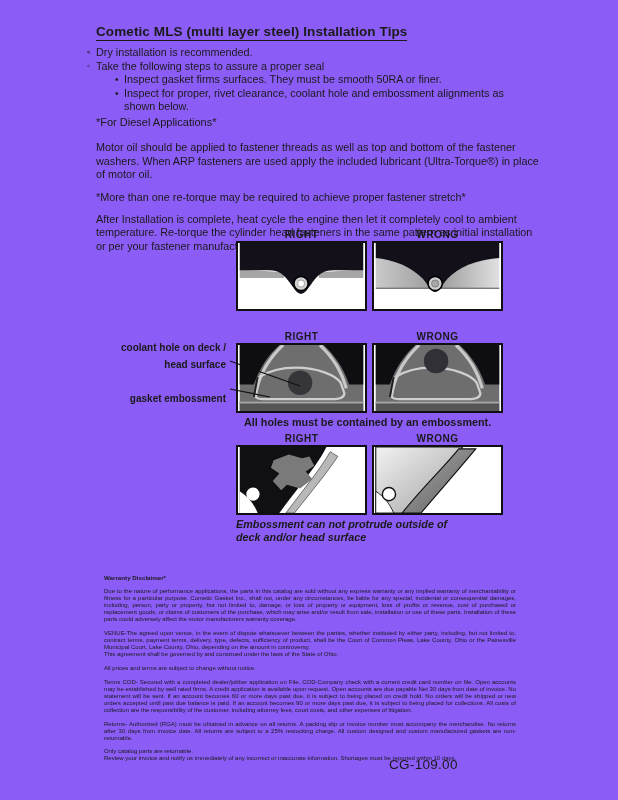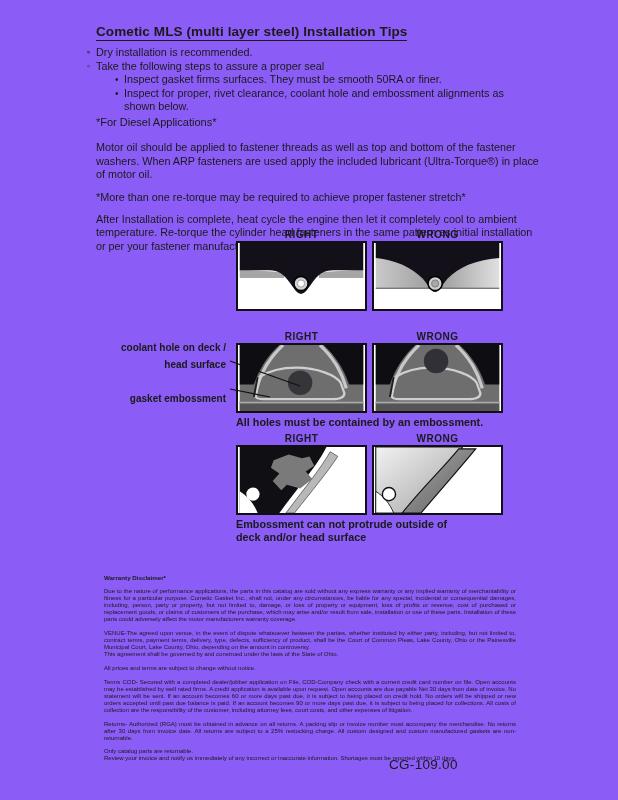--- a/index.html
+++ b/index.html
@@ -20,21 +20,21 @@
   .sub .mk { left:19px; font-size:10px; }
   .diesel { position:absolute; left:96px; top:116px; width:443px; font-size:10.8px; line-height:13.4px; }
   .diesel h2 { font-size:11px; font-weight:normal; margin:0 0 12px 0; }
   .diesel p { margin:0 0 9px 0; }
   .diag-row { position:absolute; left:236px; width:270px; }
   .pair-labels { display:flex; gap:5px; }
   .plabel { width:131px; text-align:center; font-weight:bold; font-size:10px; letter-spacing:.5px; }
   .pair-imgs { display:flex; gap:5px; margin-top:1px; }
   .dimg { width:131px; height:70px; border:2px solid #101014; box-sizing:border-box; display:block; background:#fff; }
   .caption { font-size:10.8px; font-weight:bold; margin-top:3px; white-space:nowrap; }
-  .caption.wrap { white-space:normal; width:230px; line-height:12.5px; }
+  .caption.wrap { white-space:normal; width:230px; line-height:12.5px;font-style:italic; }
   .side-labels { position:absolute; left:-126px; top:8px; width:116px; text-align:right;
                  font-size:10px; font-weight:bold; line-height:17px; }
   .side-label-2 { margin-top:17px; }
   .row-overlay { position:absolute; left:-126px; top:0; width:396px; height:90px; pointer-events:none; }
   .fineprint { position:absolute; left:104px; top:574px; width:412px; font-size:6px; line-height:7.1px; text-align:justify; }
   .fineprint h3 { font-size:6.2px; margin:0 0 7px 0; }
   .fineprint p { margin:0 0 6.5px 0; white-space:pre-line; }
   .doccode { position:absolute; left:389px; top:757px; font-size:13.5px; letter-spacing:.3px; }
 </style>
 </head>
@@ -138,21 +138,21 @@
         <rect x="0" y="60" width="131" height="2" fill="#a8a8a8"></rect>
         <path d="M17,55 L21,34 C30,28 44,24 60,24 C82,24 102,32 107,40 L111,51 C111,55 107,57.5 99,57.5 L25,57.5 C19,57.5 17,55 17,55 Z" fill="none" stroke="#cfcfcf" stroke-width="2.4"></path>
         <path d="M15,55 L19,34" stroke="#1e1e22" stroke-width="2" fill="none"></path>
         <circle cx="64" cy="17" r="13" fill="#303036"></circle>
       </svg>
     </div>
     <svg class="row-overlay" viewBox="0 0 396 90">
       <line x1="120" y1="30" x2="190" y2="55" stroke="#111" stroke-width="1.2"></line>
       <line x1="120" y1="58" x2="160" y2="66" stroke="#111" stroke-width="1.2"></line>
     </svg>
-    <div class="caption" style="">All holes must be contained by an embossment.</div>
+    <div class="caption" style="margin-left:8px">All holes must be contained by an embossment.</div>
   </div>
 
   <div class="diag-row" style="top:433px">
     <div class="pair-labels">
       <div class="plabel">RIGHT</div>
       <div class="plabel">WRONG</div>
     </div>
     <div class="pair-imgs">
       <svg class="dimg" viewBox="0 0 131 70">
         <rect width="131" height="70" fill="#ffffff"></rect>

